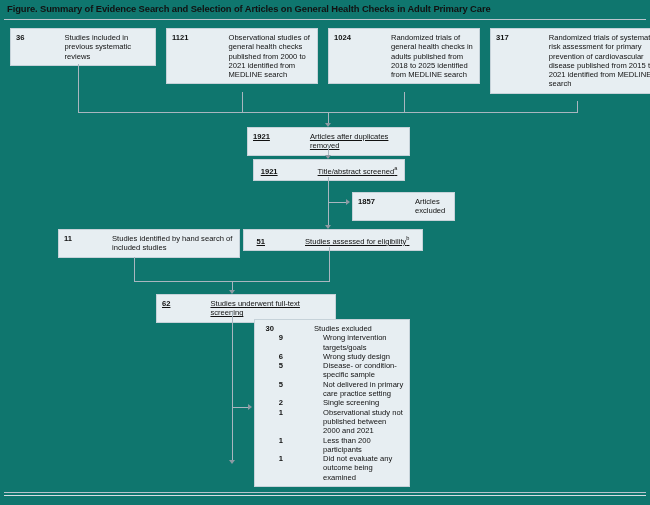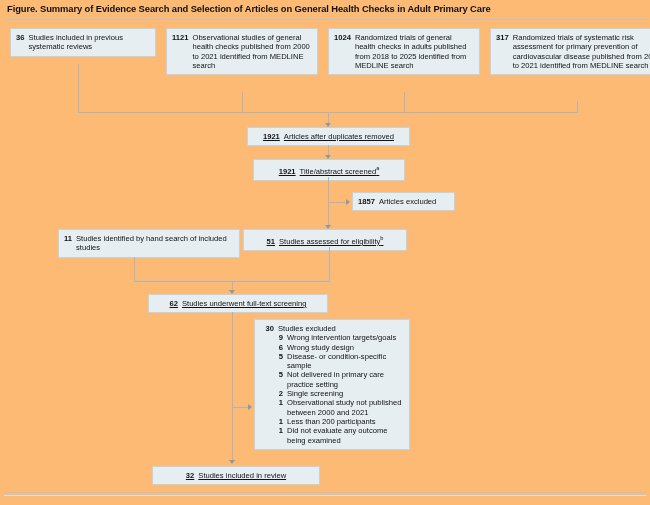--- a/index.html
+++ b/index.html
@@ -11,21 +11,21 @@
     width: 650px;
     height: 505px;
     font-family: "Liberation Sans", sans-serif;
     color: #1a1a1a;
     overflow: hidden;
   }
   #figure-root {
     position: relative;
     width: 650px;
     height: 505px;
-    background: #fdba74;
+    background: #0f766e;
   }
   
   #figure-title {
     position: absolute;
     left: 7px;
     top: 3px;
     width: 636px;
     font-size: 9.4px;
     font-weight: bold;
     letter-spacing: -0.1px;
@@ -60,20 +60,21 @@
   }
   .box .num {
     font-weight: bold;
     text-align: right;
     flex: 0 0 auto;
     padding-right: 4px;
     white-space: nowrap;
   }
   .box .txt {
     flex: 1 1 auto;
+    margin-left: 36px;
   }
   .box.center .row { justify-content: center; text-decoration: underline; }
   .box.center .txt { flex: 0 1 auto; }
 
   
   .sub .num { width: 14px; }
   .sub { margin-left: 9px; }
 
   
   .ln {
@@ -175,34 +176,34 @@
   <div class="ln vl" style="left:328px; top:202px; height:26px;"></div>
   <div class="arrow" style="left:325px; top:225px;"></div>
 
   <div class="box" style="left:58px; top:229px; width:182px;">
     <div class="row">
       <span class="num">11</span>
       <span class="txt">Studies identified by hand search of included studies</span>
     </div>
   </div>
 
-  <div class="box center" style="left:243px; top:229px; width:164px;">
+  <div class="box center" style="left:243px; top:229px; width:180px;">
     <div class="row">
       <span class="num">51</span>
       <span class="txt"><span>Studies assessed for eligibility</span><sup>b</sup></span>
     </div>
   </div>
 
   <div class="ln vl" style="left:134px; top:257px; height:24px;"></div>
   <div class="ln vl" style="left:329px; top:247px; height:34px;"></div>
   <div class="ln hl" style="left:134px; top:281px; width:196px;"></div>
   <div class="ln vl" style="left:232px; top:281px; height:12px;"></div>
   <div class="arrow" style="left:229px; top:290px;"></div>
 
-  <div class="box center" style="left:148px; top:294px; width:180px;">
+  <div class="box center" style="left:156px; top:294px; width:180px;">
     <div class="row">
       <span class="num">62</span>
       <span class="txt">Studies underwent full-text screening</span>
     </div>
   </div>
 
   <div class="ln vl" style="left:232px; top:312px; height:95px;"></div>
   <div class="ln hl" style="left:232px; top:407px; width:18px;"></div>
   <div class="arrow-r" style="left:248px; top:404px;"></div>
 
@@ -241,23 +242,17 @@
     </div>
     <div class="row sub">
       <span class="num">1</span>
       <span class="txt">Did not evaluate any outcome being examined</span>
     </div>
   </div>
 
   <div class="ln vl" style="left:232px; top:407px; height:55px;"></div>
   <div class="arrow" style="left:229px; top:460px;"></div>
 
-  <div class="box center" style="left:152px; top:466px; width:168px;">
-    <div class="row">
-      <span class="num">32</span>
-      <span class="txt">Studies included in review</span>
-    </div>
-  </div>
 
   <div class="rule" id="rule-bot"></div>
   <div class="rule" id="rule-bot2"></div>
 
 </div>
 
 </body></html>

